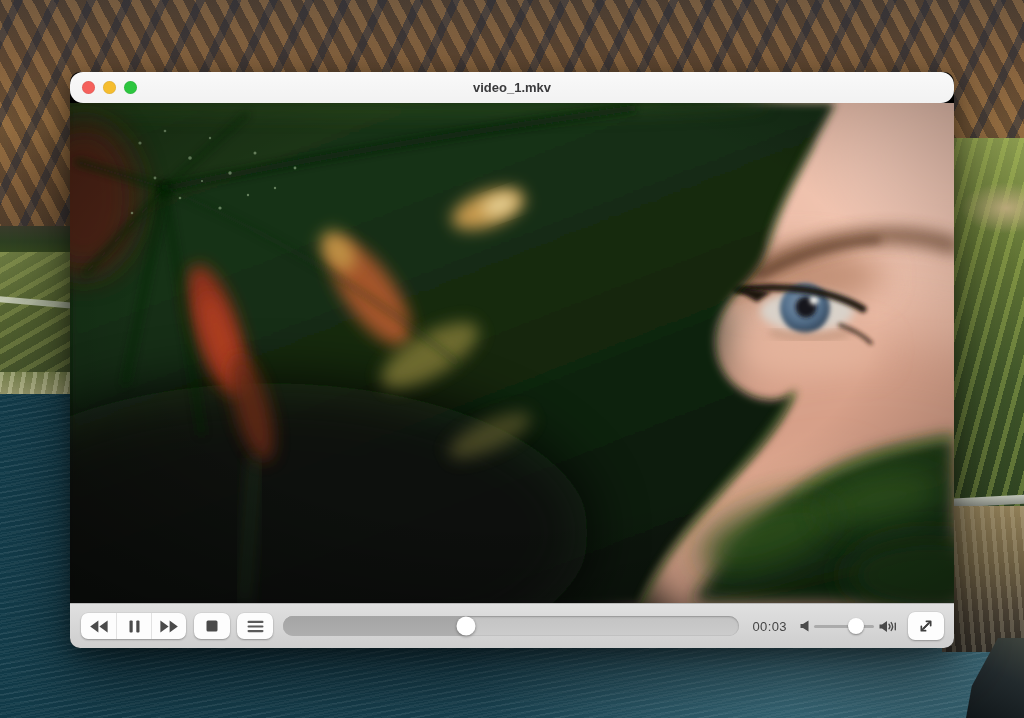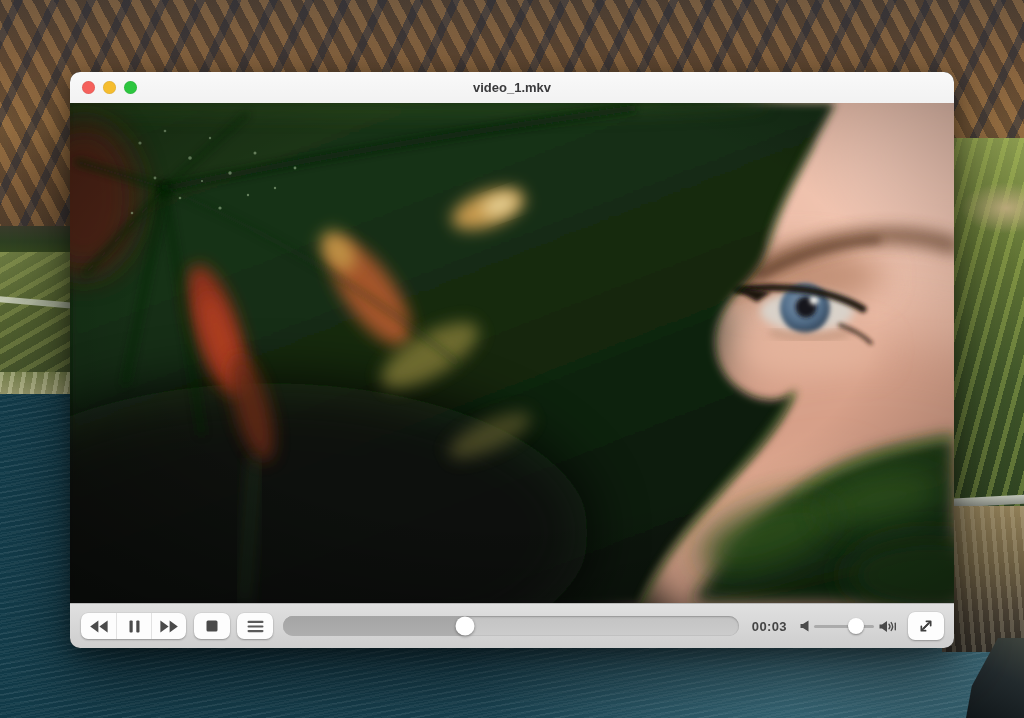--- a/index.html
+++ b/index.html
@@ -47,21 +47,21 @@
   .wp-rocks-corner { position:absolute; right:0; bottom:0; width:58px; height:80px;
     background:linear-gradient(205deg, #3e443e 0%, #232b2e 45%, #11171a 100%);
     clip-path:polygon(55% 0, 100% 0, 100% 100%, 0 100%, 10% 60%); }
 
   
   .window { position:absolute; left:70px; top:72px; width:884px; height:576px;
     border-radius:10px; overflow:hidden; background:#000;
     box-shadow:0 30px 70px rgba(0,0,0,.55), 0 6px 20px rgba(0,0,0,.35); }
 
   .titlebar { position:relative; height:31px; background:linear-gradient(180deg,#f9f9f9,#f2f2f2);
-    display:flex; align-items:center; }
+    display:flex; align-items:center;border-radius:13px; }
   .traffic { position:absolute; left:12px; top:0; height:31px; display:flex; align-items:center; gap:8px; }
   .tl { width:13px; height:13px; border-radius:50%; box-shadow:inset 0 0 1px rgba(0,0,0,.25); }
   .win-title { width:100%; text-align:center; font-size:13px; font-weight:700; color:#3a3a3c; }
 
   .video { position:relative; width:884px; height:500px; background:#050a05; }
   .video svg { display:block; width:100%; height:100%; }
 
   
   .controls { height:45px; background:linear-gradient(180deg,#e0e0e0,#cecece);
     border-top:1px solid #b9b9b9; display:flex; align-items:center; padding:0 10px 0 11px; }
@@ -78,21 +78,21 @@
 
   .seek { position:relative; flex:1; height:20px; margin-left:10px; border-radius:10px;
     background:linear-gradient(180deg,#c3c3c3,#cccccc);
     box-shadow:inset 0 1px 2px rgba(0,0,0,.22), inset 0 0 0 0.5px rgba(0,0,0,.08); }
   .seek-fill { position:absolute; left:0; top:0; height:100%; border-radius:10px 0 0 10px;
     background:linear-gradient(180deg,#a4a4a4,#aeaeae); }
   .seek-knob { position:absolute; top:50%; width:19px; height:19px; border-radius:50%;
     background:#ffffff; transform:translate(-50%,-50%);
     box-shadow:0 1px 3px rgba(0,0,0,.4); }
 
-  .time { margin:0 13px; font-size:13px; font-weight:700; color:#454545; letter-spacing:.4px;
+  .time { margin:0 13px; font-size:13px; font-weight:400; color:#454545; letter-spacing:.4px;
     font-family:"Liberation Sans", sans-serif; }
 
   .vol { display:flex; align-items:center; }
   .vol-line { position:relative; width:60px; height:3px; margin:0 5px; border-radius:2px; background:#ababab; }
   .vol-knob { position:absolute; top:50%; width:16px; height:16px; border-radius:50%; background:#fff;
     transform:translate(-50%,-50%); box-shadow:0 1px 2px rgba(0,0,0,.38); }
 
   .icon { display:block; }
 </style>
 </head>

